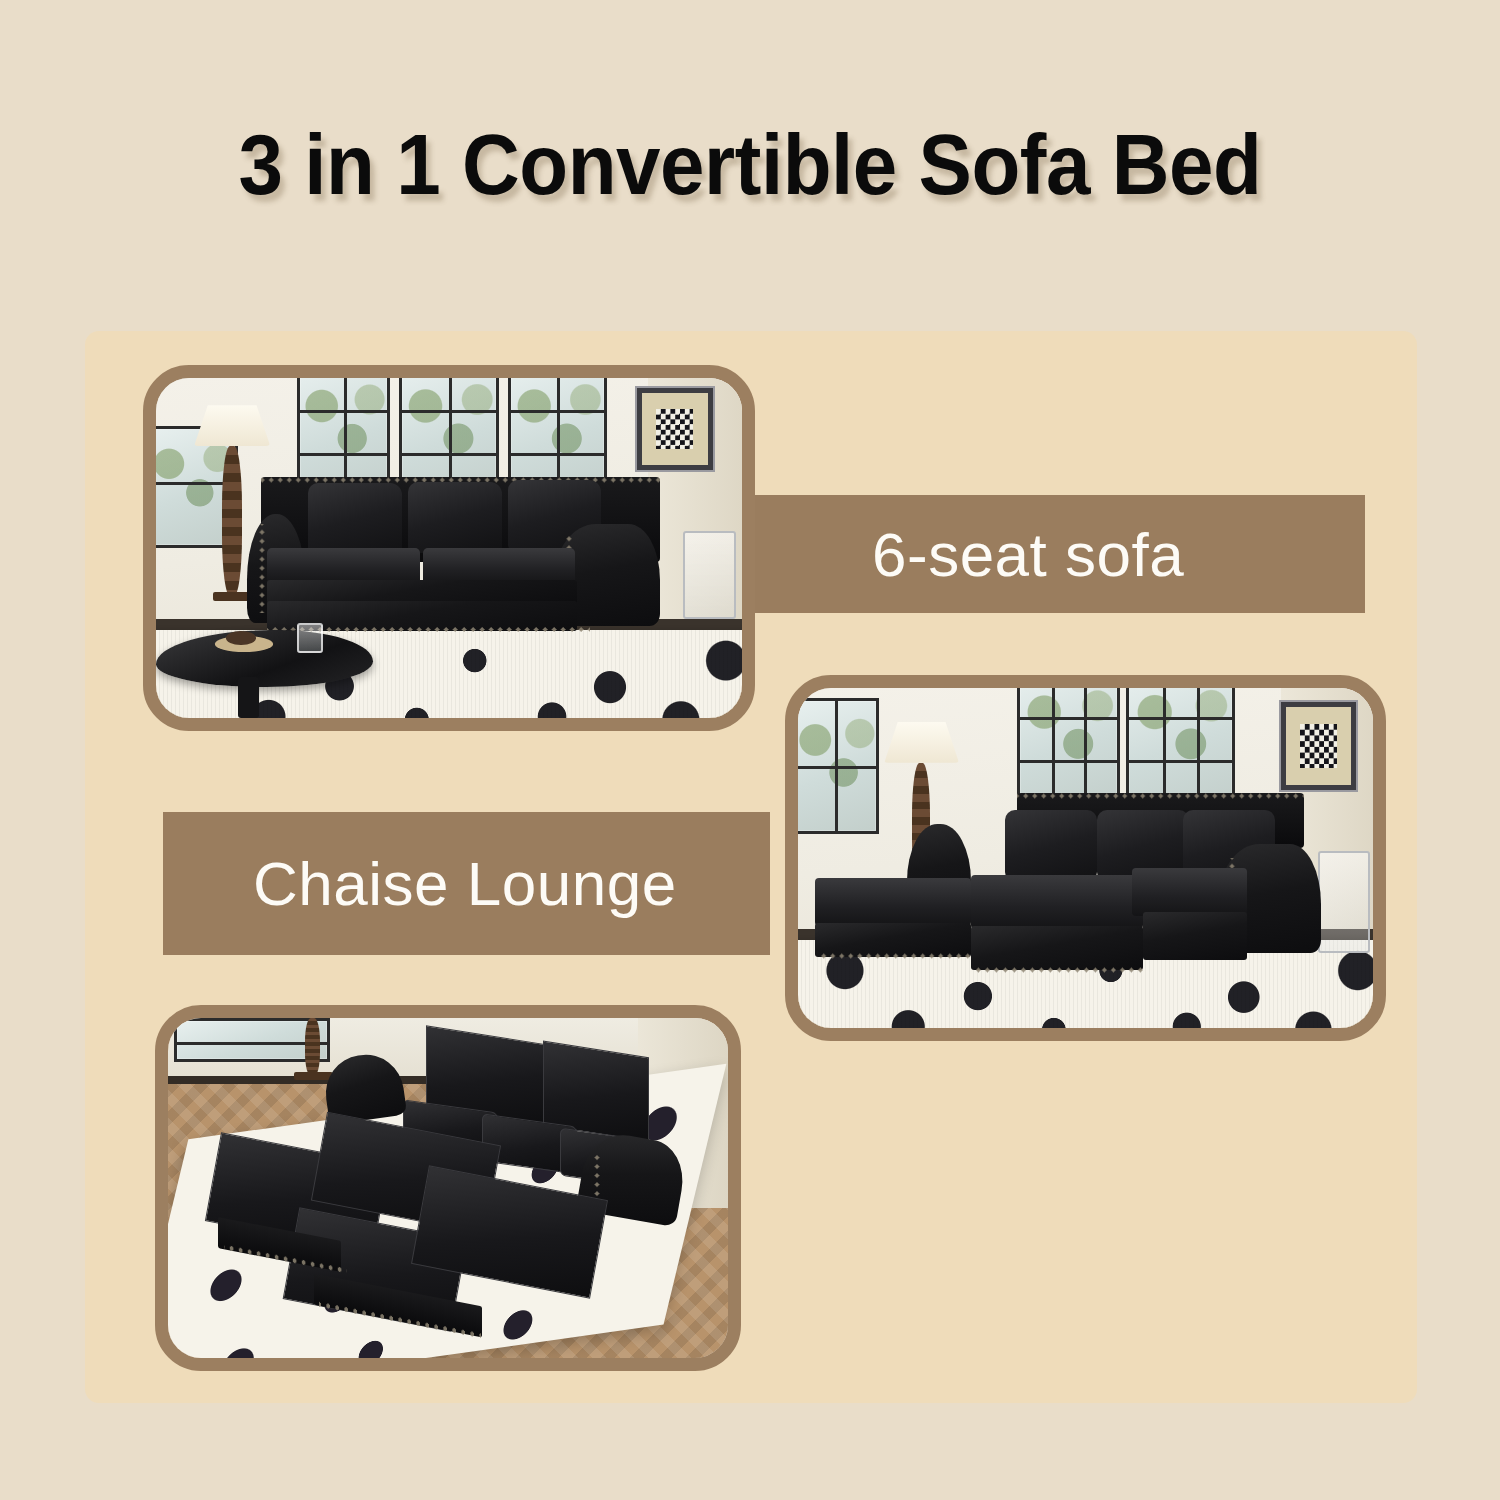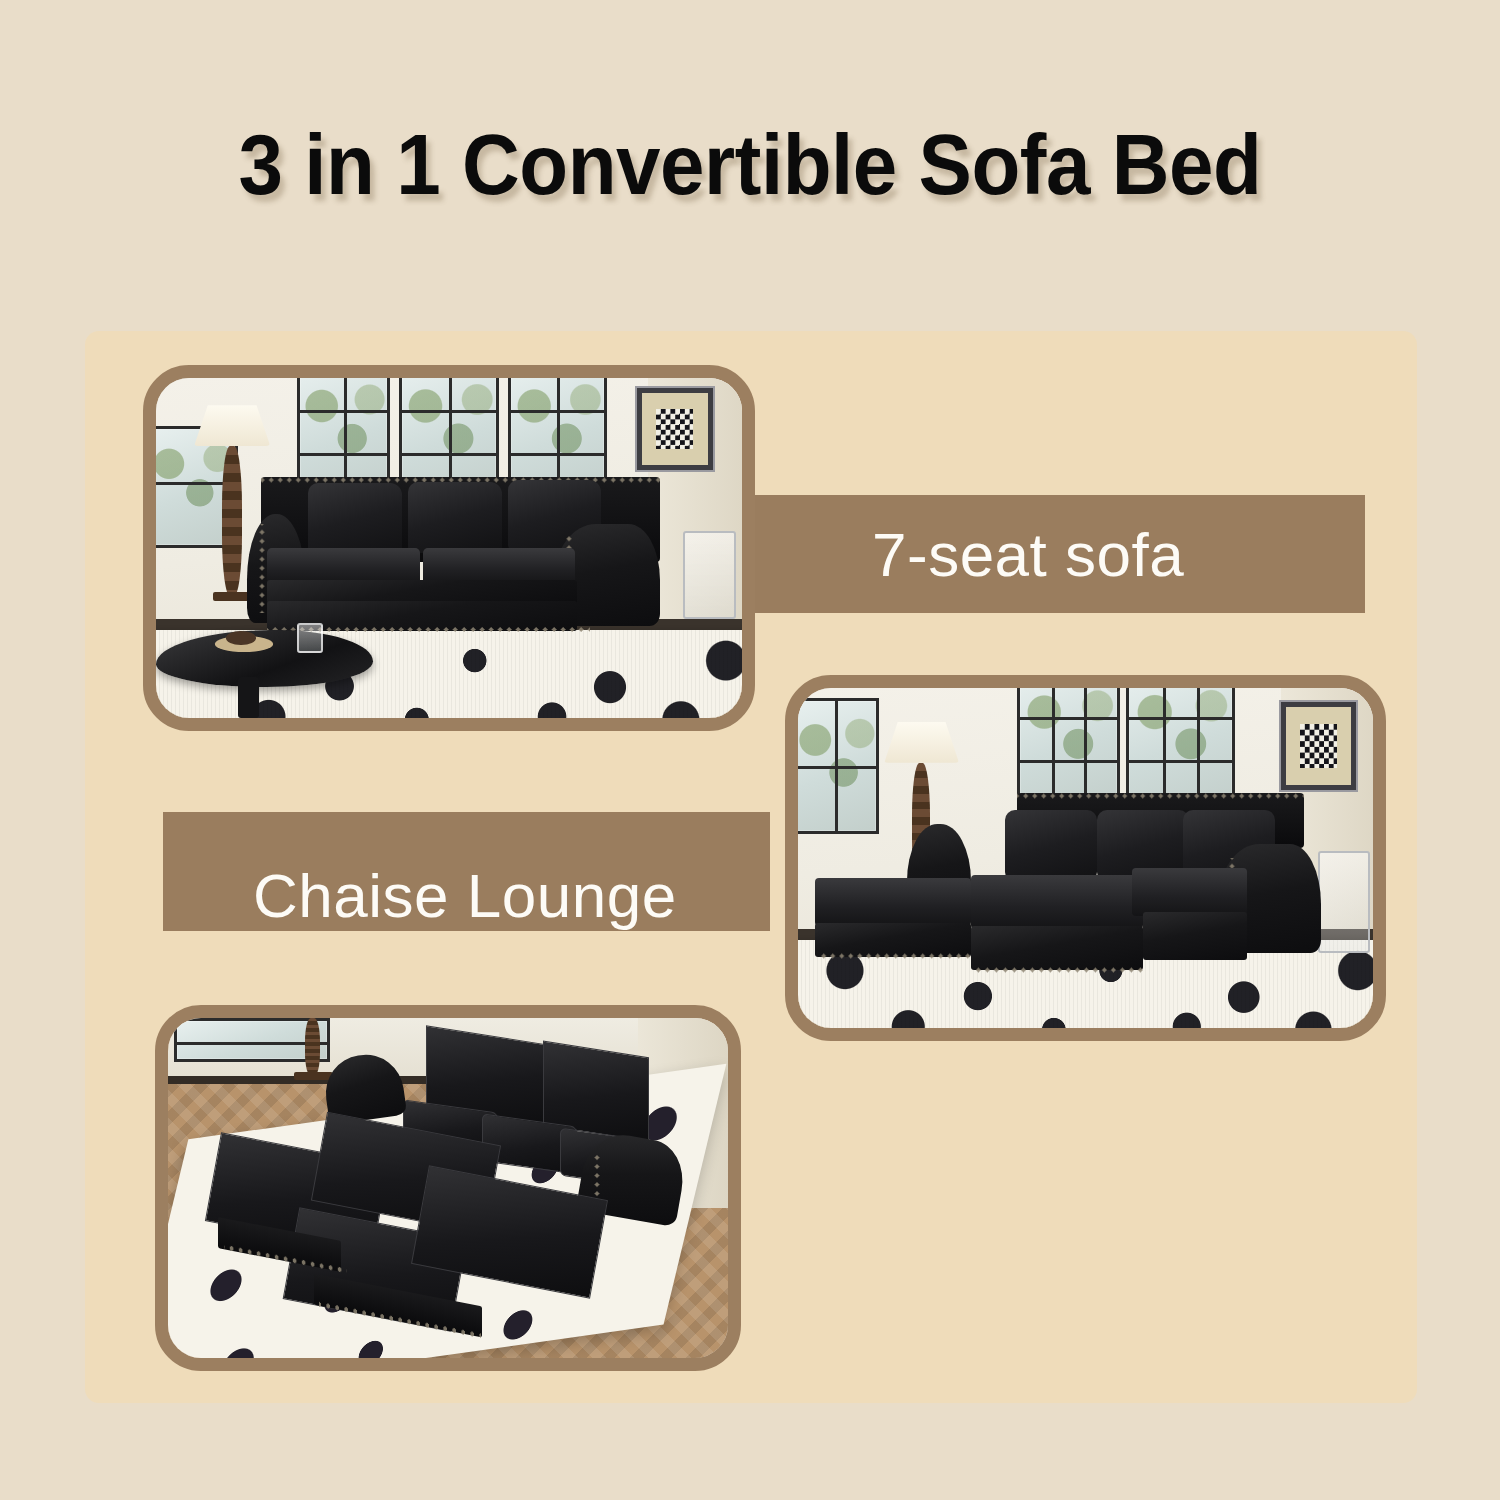--- a/index.html
+++ b/index.html
@@ -40,21 +40,21 @@
     display:flex; align-items:center;
     color:#fdfbf6;
     font-size:62px; font-weight:400;
     letter-spacing:0.5px;
     white-space:nowrap;
   }
   .banner.right { justify-content:flex-start; padding-left:130px; }
   .banner.left  { justify-content:flex-start; padding-left:90px; }
 
   #banner-sofa  { left:742px;  top:495px;  width:623px; height:118px; }
-  #banner-chaise{ left:163px;  top:812px;  width:607px; height:119px;align-items:flex-end; }
+  #banner-chaise{ left:163px;  top:812px;  width:607px; height:143px; }
   #banner-bed   { left:757px;  top:1133px; width:608px; height:145px; }
 
   
   .card {
     position:absolute;
     border:13px solid #9c7f60;
     border-radius:46px;
     overflow:hidden;
     background:#cfc6b8;
   }
@@ -242,21 +242,21 @@
 </head>
 <body>
 
 <div id="stage">
 
   <div class="title">3 in 1 Convertible Sofa Bed</div>
 
   <div class="panel"></div>
 
   <div class="banner right" id="banner-sofa">
-    <span>7-seat sofa</span>
+    <span>6-seat sofa</span>
   </div>
 
   <div class="banner left" id="banner-chaise">
     <span>Chaise Lounge</span>
   </div>
 
 
   <div class="card" id="card-sofa">
     <div class="scene">
       <div class="wall"></div>

